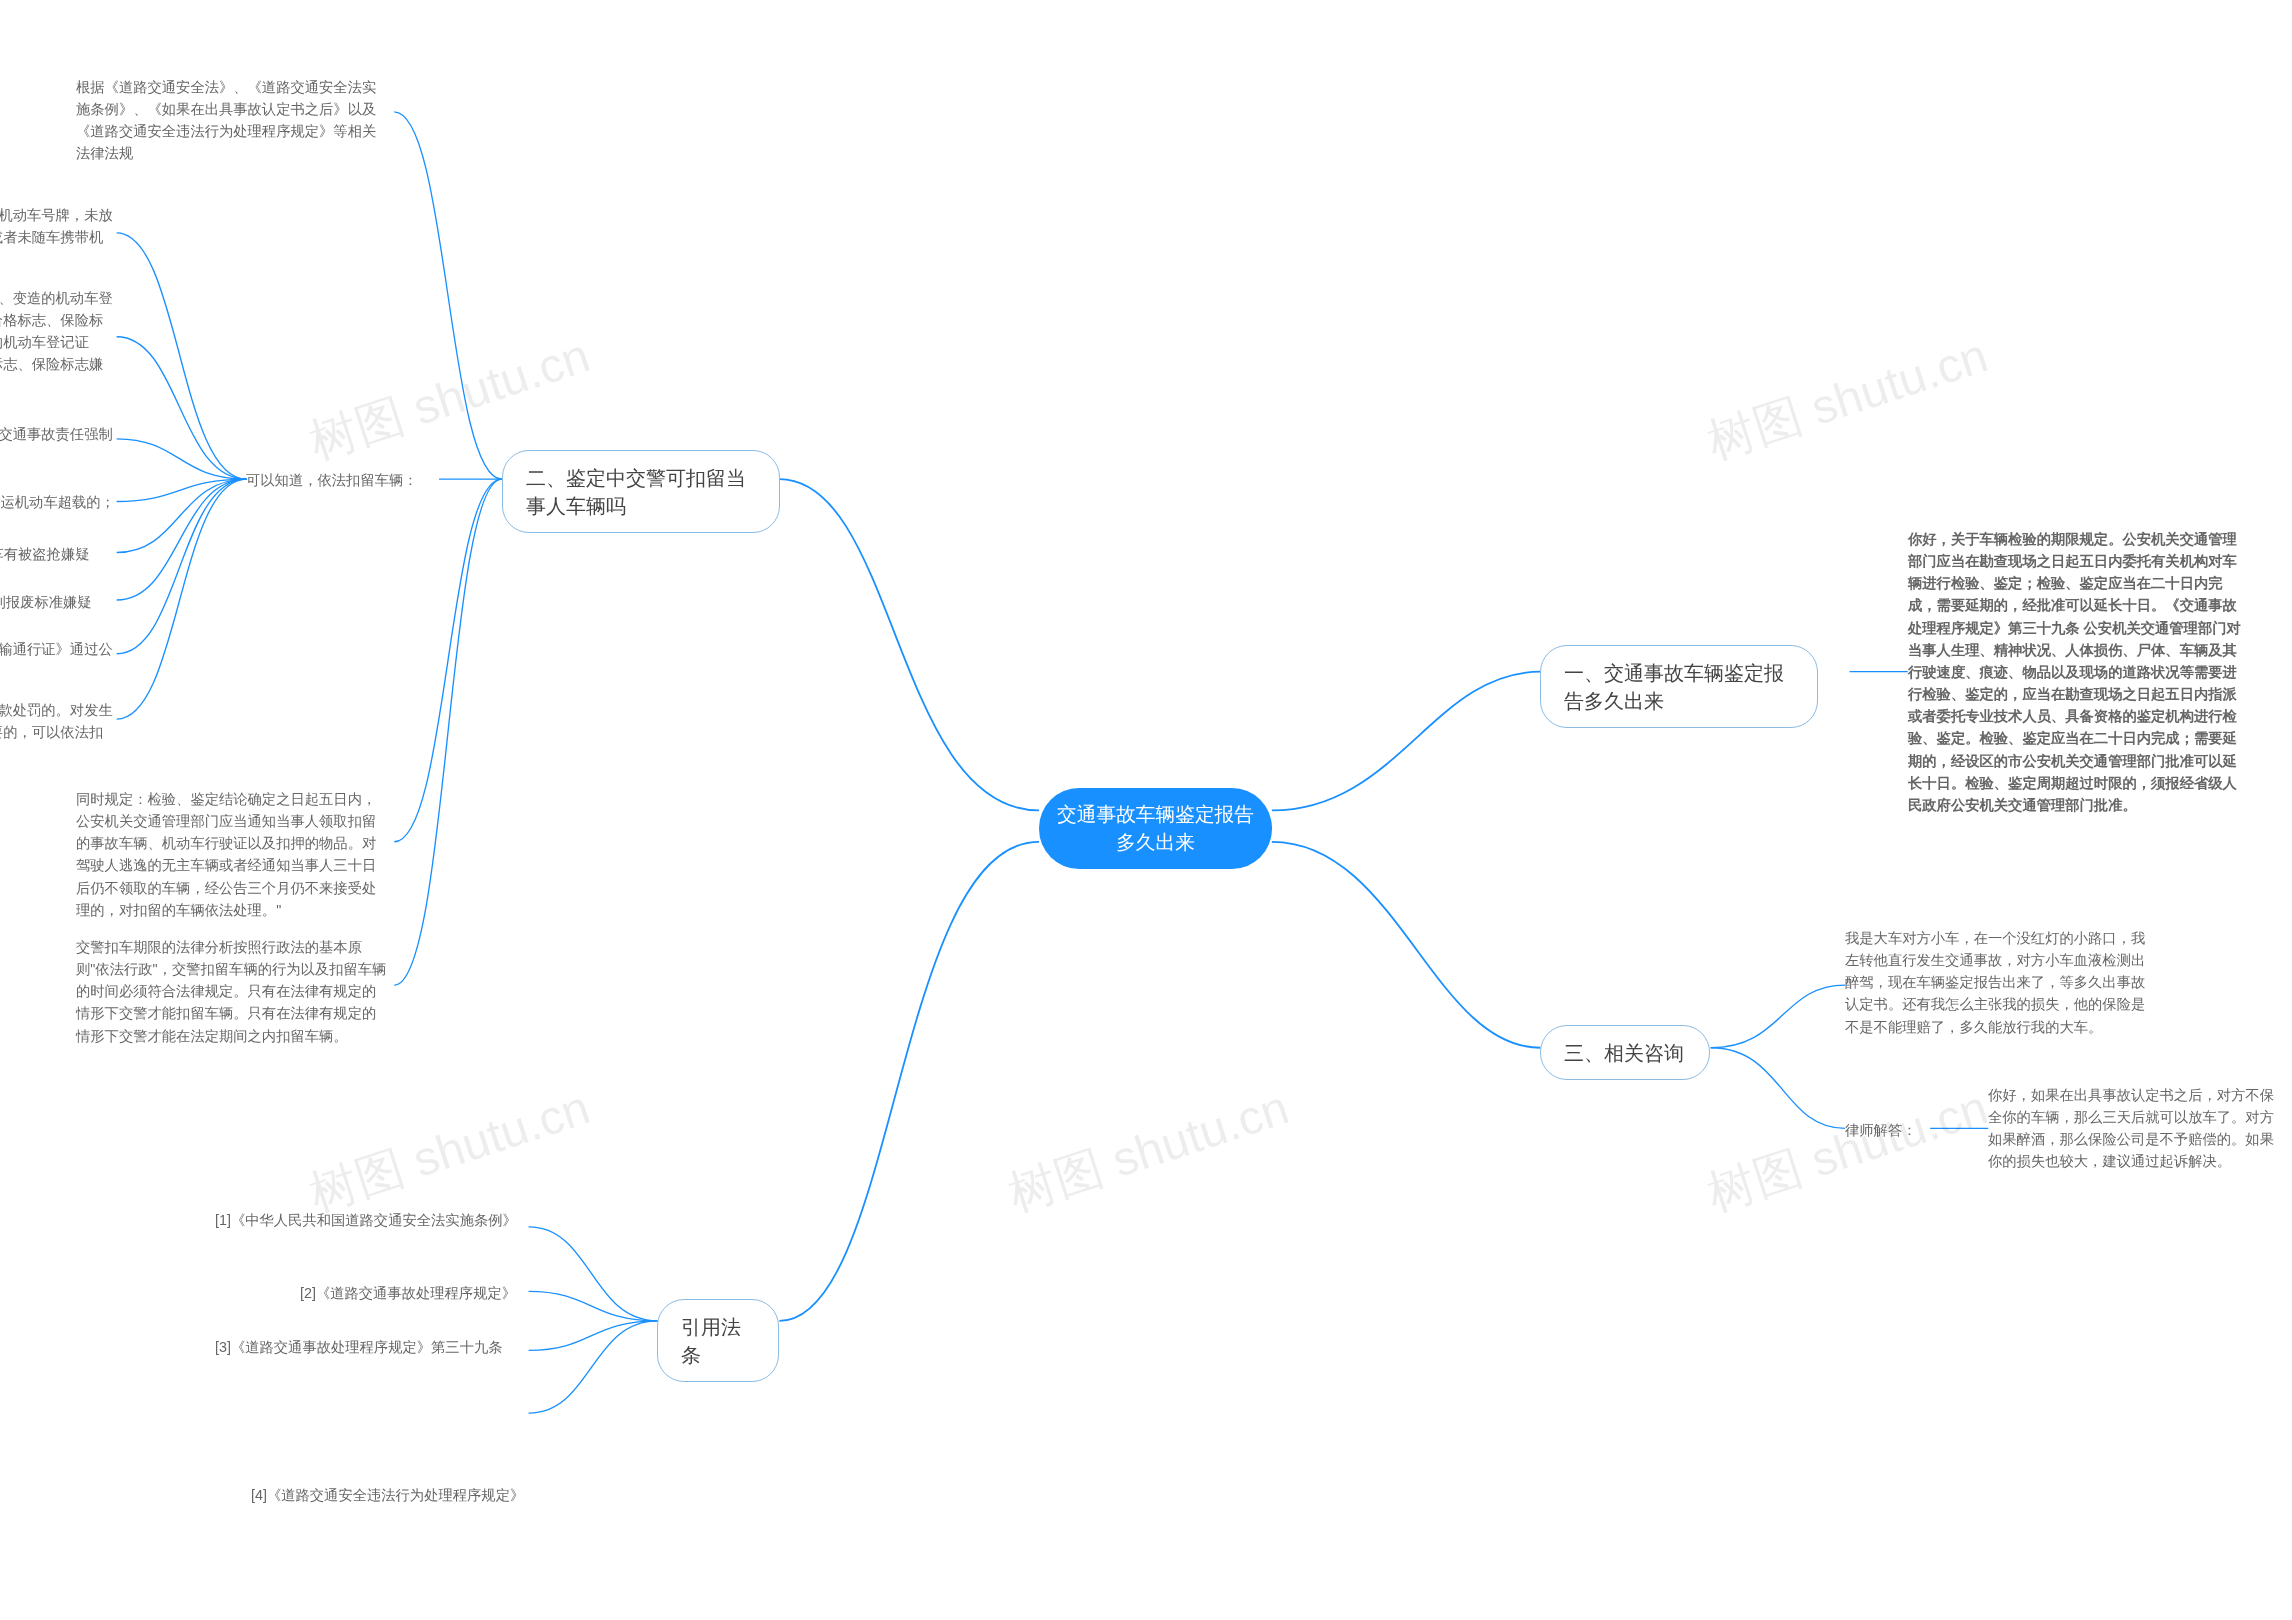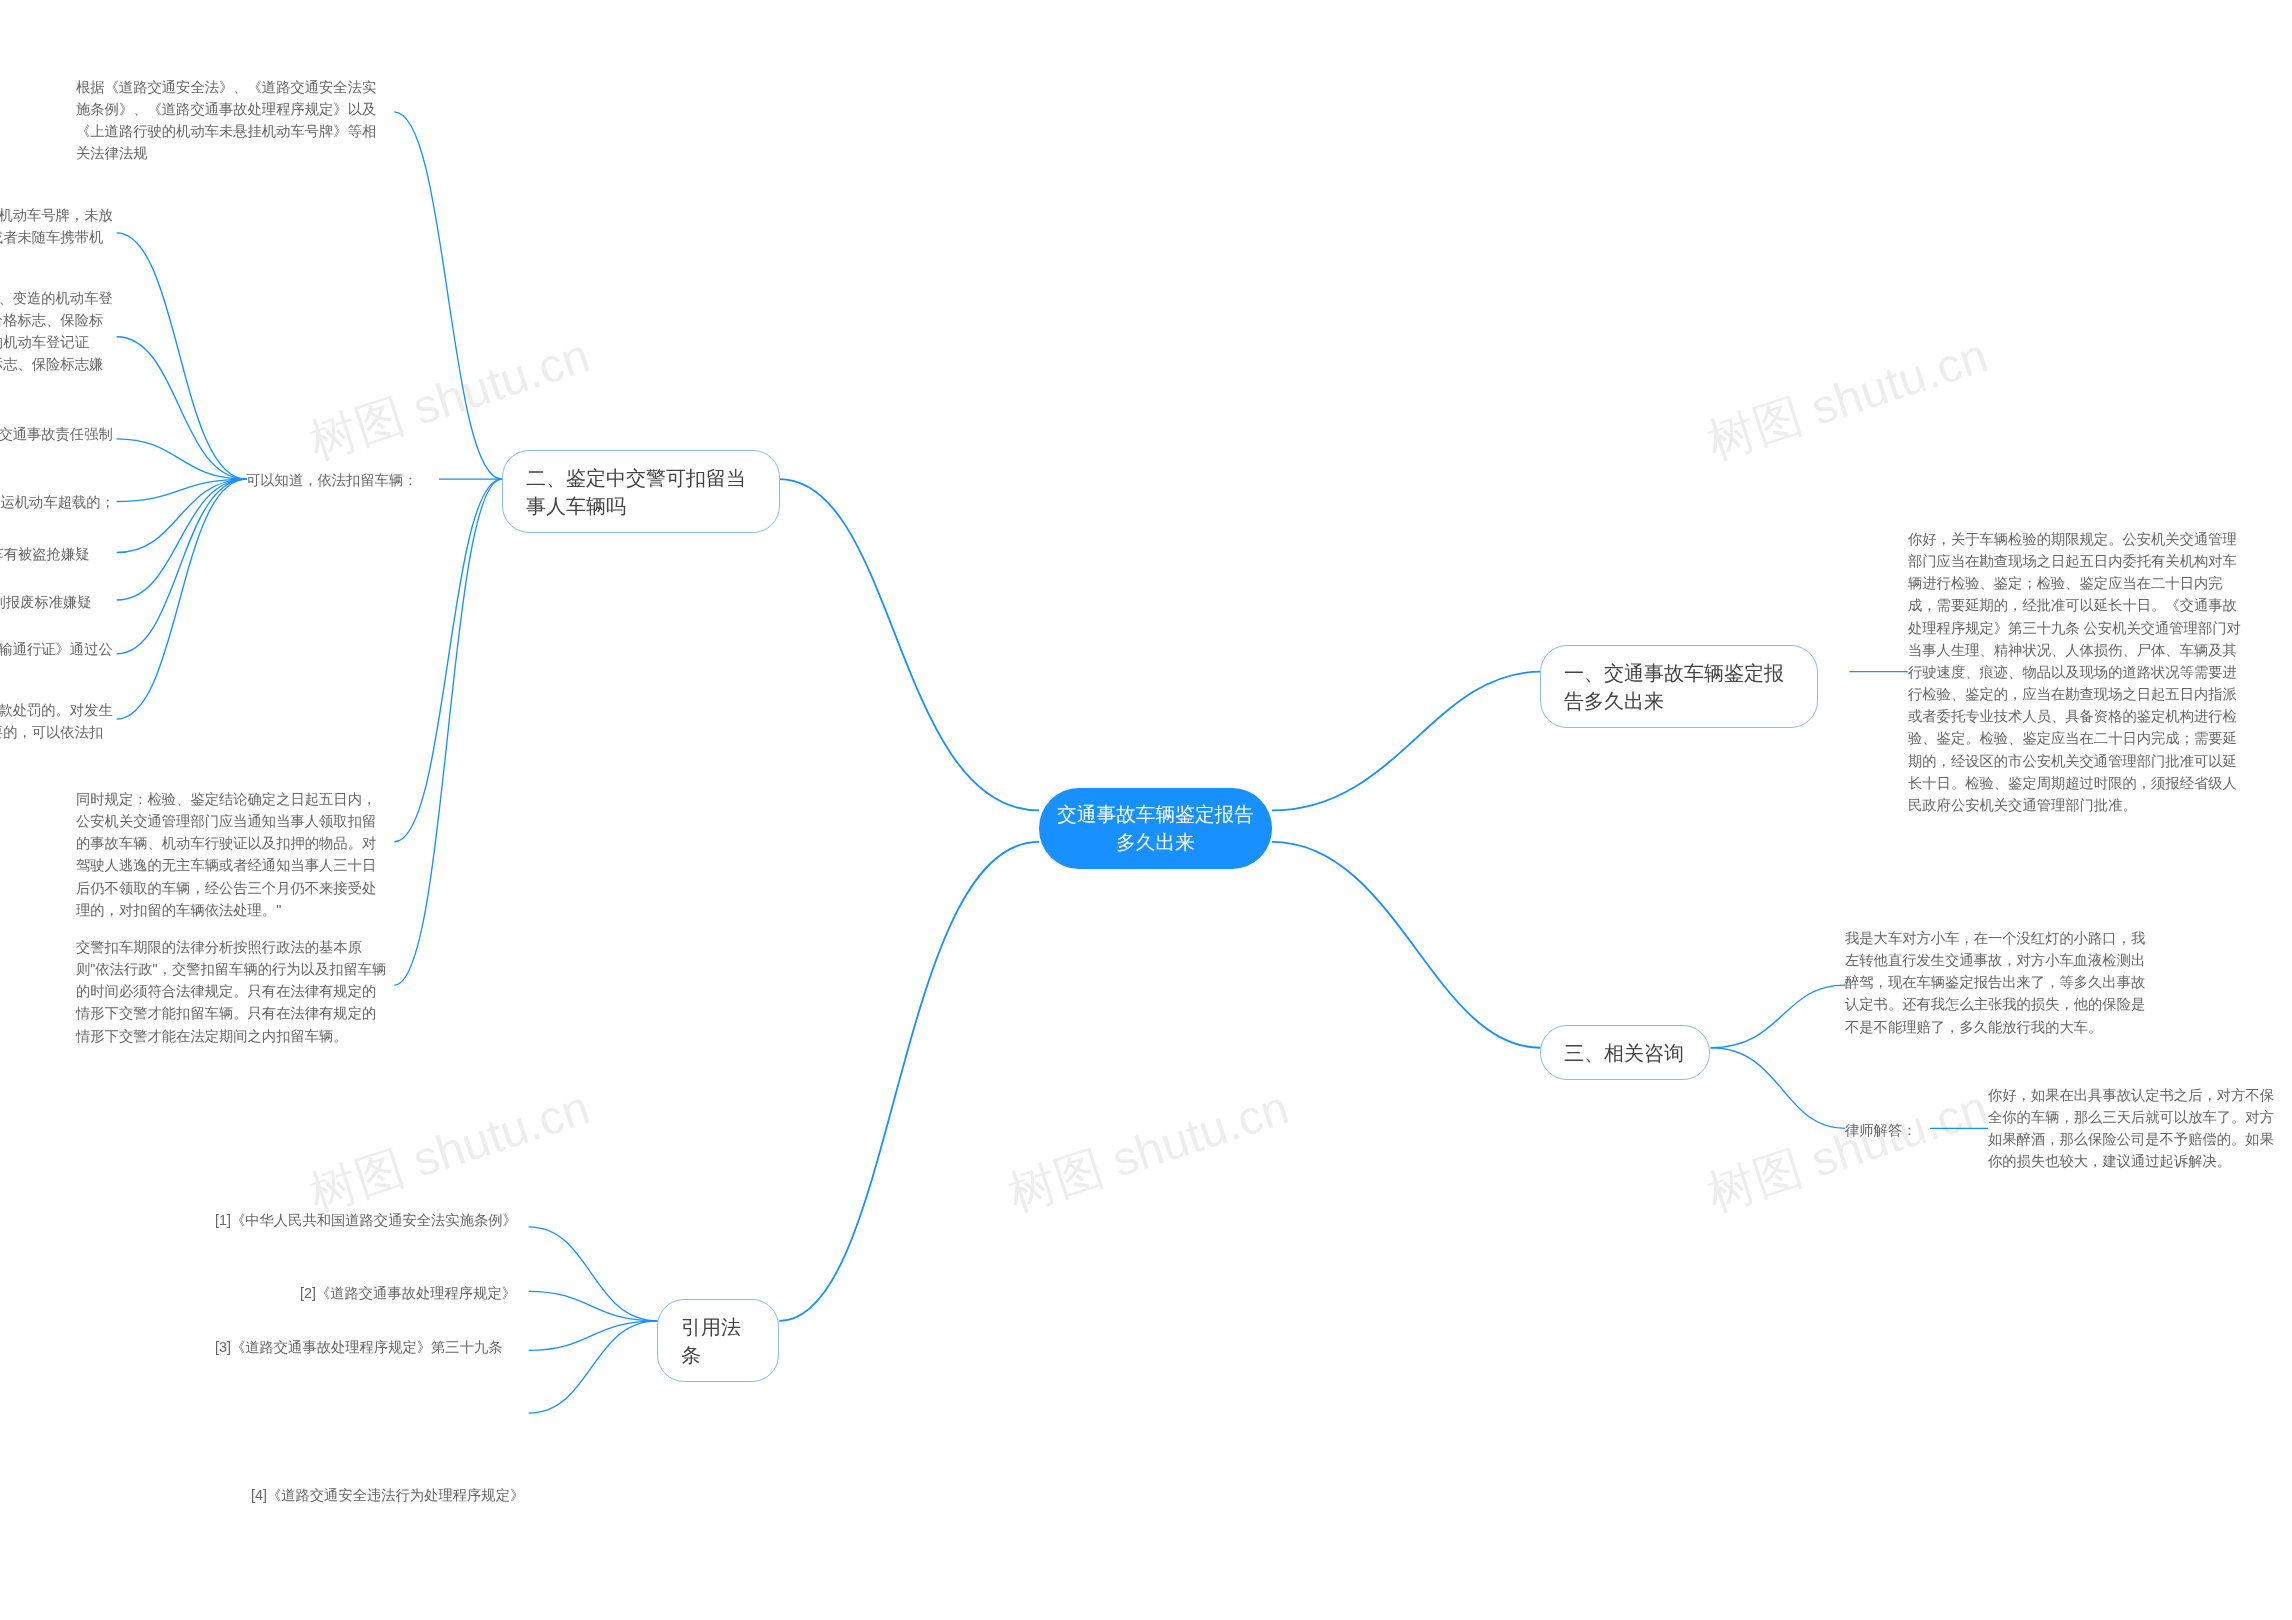--- a/index.html
+++ b/index.html
@@ -48,21 +48,21 @@
     line-height: 1.4;
   }
   .leaf {
     position: absolute;
     color: #666;
     font-size: 14.3px;
     line-height: 1.55;
     white-space: pre-wrap;
   }
   .leaf.narrow { width: 313px; }
-  .leaf.wide { width: 340px; }
+  .leaf.wide { width: 340px; font-weight: bold; }
   .watermark {
     position: absolute;
     font-size: 48px;
     color: rgba(0,0,0,0.07);
     transform: rotate(-18deg);
     font-family: "Arial", sans-serif;
     white-space: nowrap;
     pointer-events: none;
   }
 </style>
@@ -120,21 +120,21 @@
 
 <div class="branch" style="left:1540px; top:645px; width:278px;">一、交通事故车辆鉴定报告多久出来</div>
 <div class="leaf wide" style="left:1908px; top:528px;">你好，关于车辆检验的期限规定。公安机关交通管理部门应当在勘查现场之日起五日内委托有关机构对车辆进行检验、鉴定；检验、鉴定应当在二十日内完成，需要延期的，经批准可以延长十日。《交通事故处理程序规定》第三十九条 公安机关交通管理部门对当事人生理、精神状况、人体损伤、尸体、车辆及其行驶速度、痕迹、物品以及现场的道路状况等需要进行检验、鉴定的，应当在勘查现场之日起五日内指派或者委托专业技术人员、具备资格的鉴定机构进行检验、鉴定。检验、鉴定应当在二十日内完成；需要延期的，经设区的市公安机关交通管理部门批准可以延长十日。检验、鉴定周期超过时限的，须报经省级人民政府公安机关交通管理部门批准。</div>
 
 <div class="branch" style="left:1540px; top:1025px; width:170px;">三、相关咨询</div>
 <div class="leaf narrow" style="left:1845px; top:927px;">我是大车对方小车，在一个没红灯的小路口，我左转他直行发生交通事故，对方小车血液检测出醉驾，现在车辆鉴定报告出来了，等多久出事故认定书。还有我怎么主张我的损失，他的保险是不是不能理赔了，多久能放行我的大车。</div>
 <div class="leaf" style="left:1845px; top:1119px; width:85px;">律师解答：</div>
 <div class="leaf narrow" style="left:1988px; top:1084px; width:296px;">你好，如果在出具事故认定书之后，对方不保全你的车辆，那么三天后就可以放车了。对方如果醉酒，那么保险公司是不予赔偿的。如果你的损失也较大，建议通过起诉解决。</div>
 
 <div class="branch" style="left:502px; top:450px; width:278px;">二、鉴定中交警可扣留当事人车辆吗</div>
-<div class="leaf narrow" style="left:76px; top:76px;">根据《道路交通安全法》、《道路交通安全法实施条例》、《道路交通事故处理程序规定》以及《上道路行驶的机动车未悬挂机动车号牌》等相关法律法规</div>
+<div class="leaf narrow" style="left:76px; top:76px;">根据《道路交通安全法》、《道路交通安全法实施条例》、《如果在出具事故认定书之后》以及《道路交通安全违法行为处理程序规定》等相关法律法规</div>
 <div class="leaf" style="left:246px; top:469px; width:193px;">可以知道，依法扣留车辆：</div>
 
 <div class="leaf narrow" style="left:-197px; top:204px; text-align:left; width:313px;">(一)上道路行驶的机动车未悬挂机动车号牌，未放置检验合格标志、保险标志，或者未随车携带机动车行驶证、驾驶证的；</div>
 <div class="leaf narrow" style="left:-197px; top:287px; width:313px;">(二)有伪造、变造或者使用伪造、变造的机动车登记证书、号牌、行驶证、检验合格标志、保险标志、驾驶证或者使用其他车辆的机动车登记证书、号牌、行驶证、检验合格标志、保险标志嫌疑的；</div>
 <div class="leaf narrow" style="left:-197px; top:423px; width:313px;">(三)未按照国家规定投保机动车交通事故责任强制保险的；</div>
 <div class="leaf narrow" style="left:-152px; top:491px; width:269px;">(四)公路客运车辆或者货运机动车超载的；</div>
 <div class="leaf narrow" style="left:-63px; top:543px; width:179px;">(五)机动车有被盗抢嫌疑的；</div>
 <div class="leaf narrow" style="left:-161px; top:591px; width:278px;">(六)机动车有拼装或者达到报废标准嫌疑的；</div>
 <div class="leaf narrow" style="left:-197px; top:638px; width:313px;">(七)未申领《剧毒化学品公路运输通行证》通过公路运输剧毒化学品的；</div>
 <div class="leaf narrow" style="left:-197px; top:699px; width:313px;">(八)非机动车驾驶人拒绝接受罚款处罚的。对发生道路交通事故，因收集证据需要的，可以依法扣留事故车辆。"</div>

